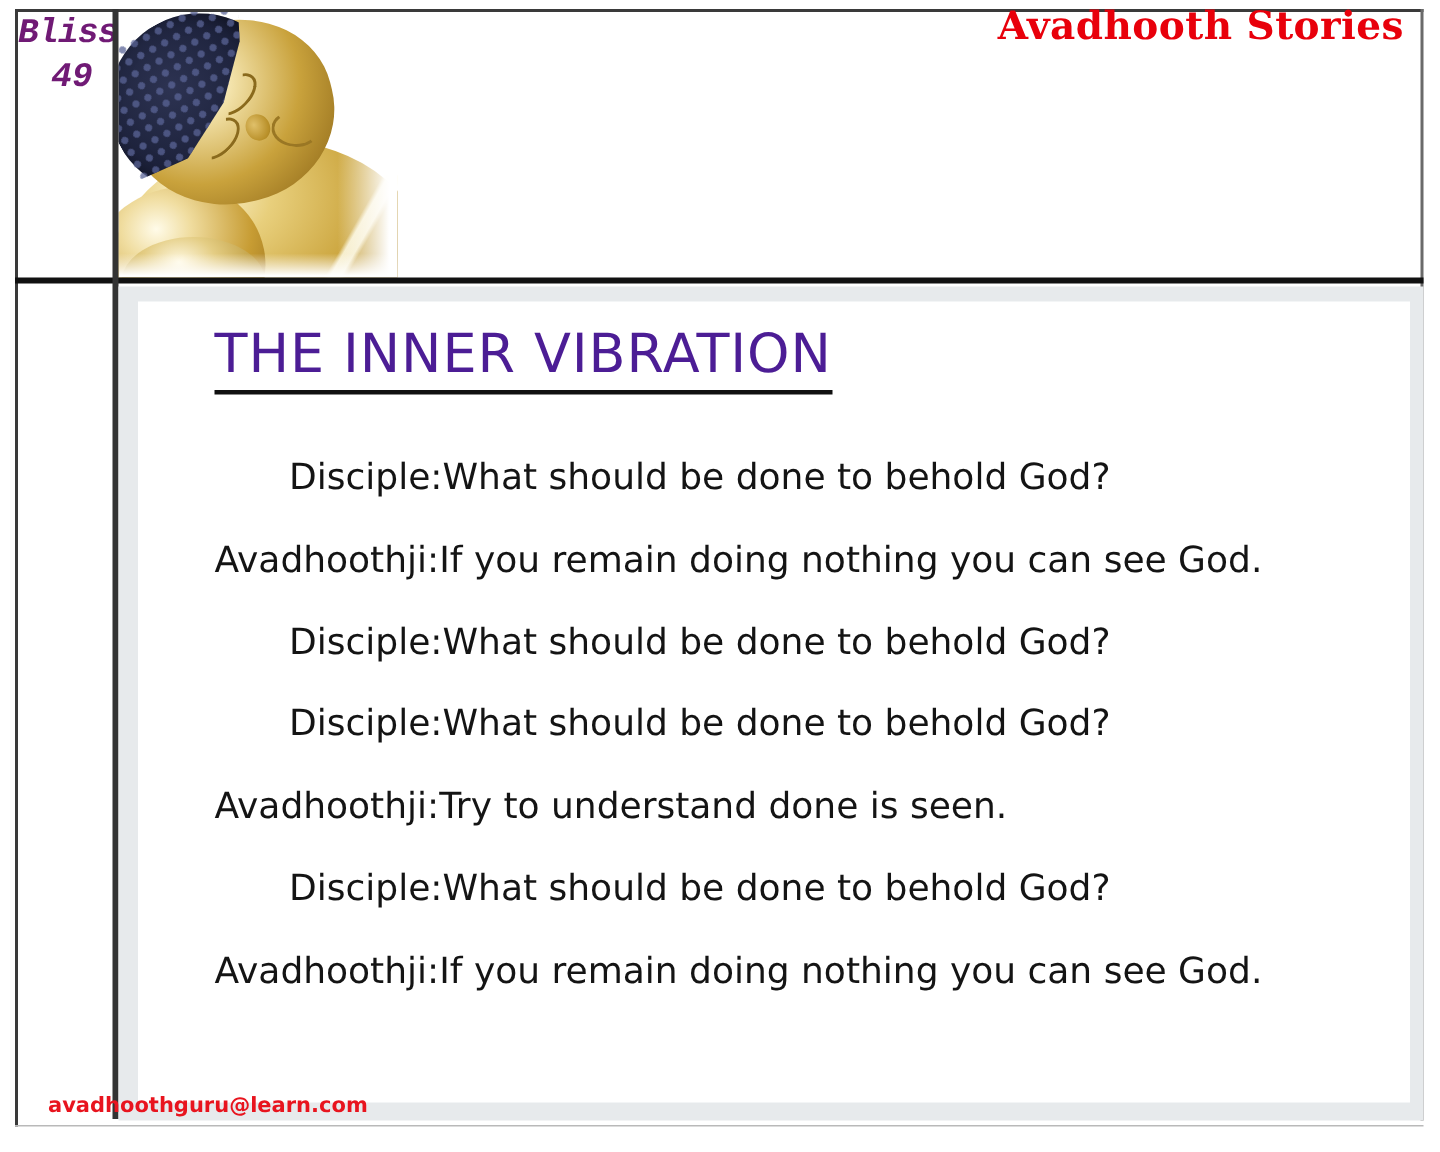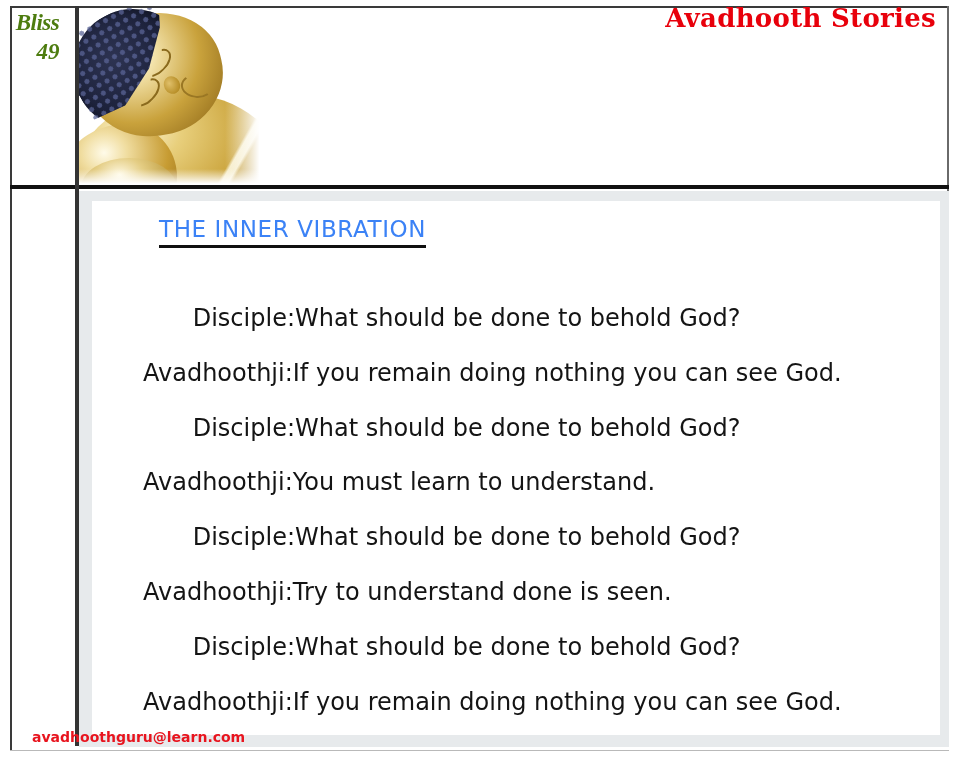--- a/index.html
+++ b/index.html
@@ -62,24 +62,24 @@
     width: 4px; height: 740px;
     background: #333333;
   }
 
   
   .bliss-block {
     position: absolute;
     left: 12px; top: 8px;
     width: 51px;
     text-align: center;
-    font-family: Liberation Serif, serif;
+    font-family: Liberation Mono, monospace;
     font-weight: bold;
     font-style: italic;
-    color: #4d7c0f;
+    color: #701a75;
     line-height: 1.28;
   }
   .bliss-word { font-size: 23px; letter-spacing: -0.5px; }
   .bliss-num  { font-size: 23px; padding-left: 21px; }
 
   
   .banner-img {
     position: absolute;
     left: 79px; top: 8px;
     width: 186px; height: 177px;
@@ -231,28 +231,27 @@
     position: absolute;
     left: 92px; top: 201px;
     width: 848px; height: 534px;
     background: #ffffff;
   }
 
   .slide-heading {
     position: absolute;
     left: 143px; top: 216px;
     font-family: "DejaVu Sans", sans-serif;
-    font-size: 23px;
-    color: #3b82f6;
+    font-size: 36px;
+    color: #4c1d95;
     letter-spacing: 0.6px;
     padding-bottom: 3px;
     border-bottom: 3px solid #101010;
     display: inline-block;
     white-space: nowrap;
-    margin-left: 16px;
   }
 
   
   .dialogue {
     position: absolute;
     left: 143px; top: 303px;
     width: 790px;
   }
   .d-row {
     position: relative;
@@ -326,21 +325,20 @@
 
   <div class="gray-panel"></div>
   <div class="white-page"></div>
 
   <div class="slide-heading">THE INNER VIBRATION</div>
 
   <div class="dialogue">
       <div class="d-row tabbed"><span class="spk">Disciple:</span><span class="utt">What should be done to behold God?</span></div>
       <div class="d-row tight"><span class="spk">Avadhoothji:</span><span class="utt"> If you remain doing nothing you can see God.</span></div>
       <div class="d-row tabbed"><span class="spk">Disciple:</span><span class="utt">What should be done to behold God?</span></div>
-      <div class="d-row tight"><span class="spk">Avadhoothji:</span><span class="utt"> You must learn to understand.</span></div>
       <div class="d-row tabbed"><span class="spk">Disciple:</span><span class="utt">What should be done to behold God?</span></div>
       <div class="d-row tight"><span class="spk">Avadhoothji:</span><span class="utt">Try to understand done is seen.</span></div>
       <div class="d-row tabbed"><span class="spk">Disciple:</span><span class="utt">What should be done to behold God?</span></div>
       <div class="d-row tight"><span class="spk">Avadhoothji:</span><span class="utt"> If you remain doing nothing you can see God.</span></div>
     </div>
 
   <div class="footer-mail">avadhoothguru@learn.com</div>
 
 </div>
 

